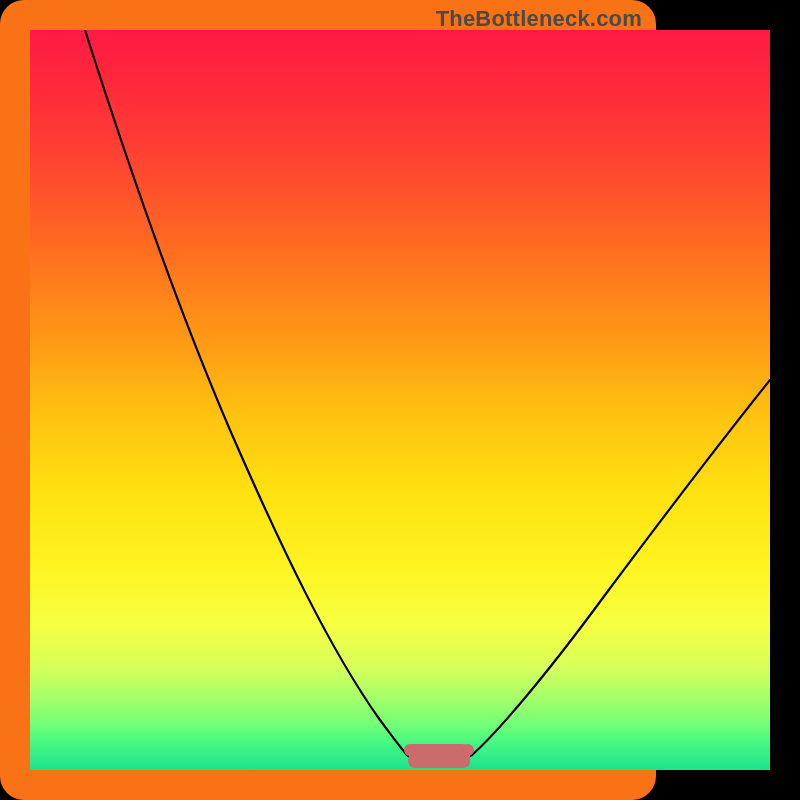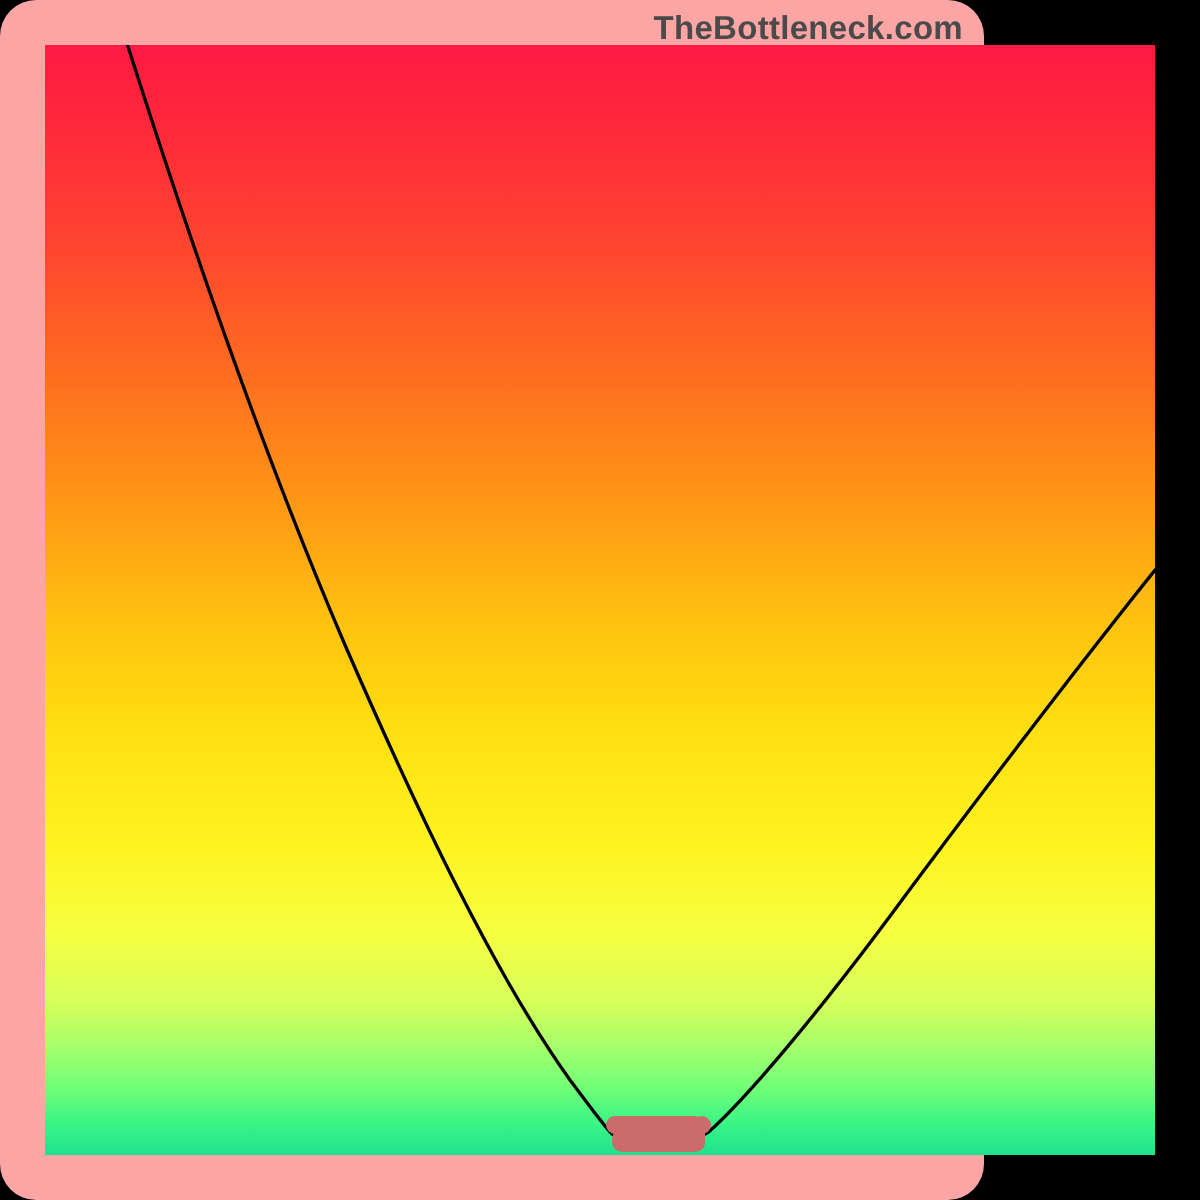--- a/index.html
+++ b/index.html
@@ -7,21 +7,21 @@
     padding: 0;
     width: 800px;
     height: 800px;
     background: #000;
     overflow: hidden;
   }
   .chart-container {
     position: relative;
     width: 656px;
     height: 800px;
-    background: #fca5a5;
+    background: #f97316;
     border-radius: 24px;
   }
   .plot-area {
     position: absolute;
     left: 30px;
     top: 30px;
     width: 740px;
     height: 740px;
   }
   .gradient-bg {

